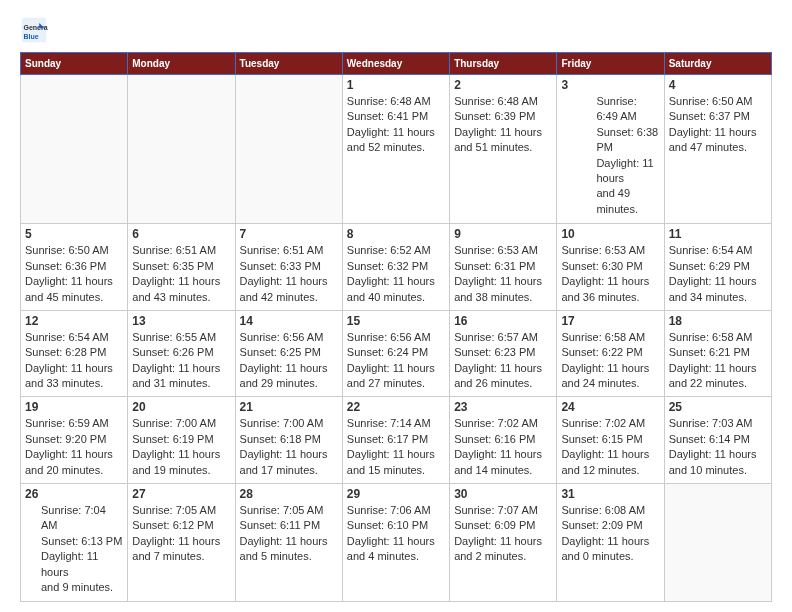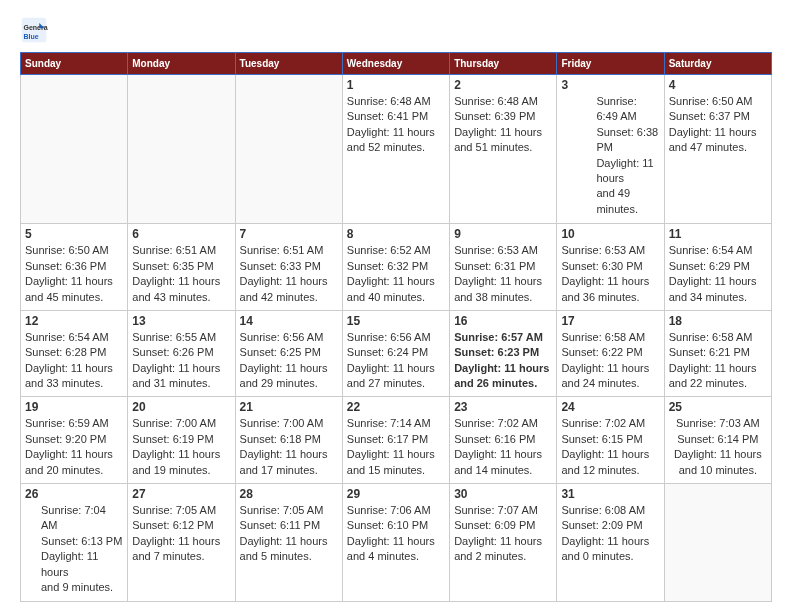--- a/index.html
+++ b/index.html
@@ -228,21 +228,21 @@
           </td>
           <td>
             <span class="day-number">15</span>
             <div class="day-info" style="white-space: pre-line;">Sunrise: 6:56 AM
 Sunset: 6:24 PM
 Daylight: 11 hours
 and 27 minutes.</div>
           </td>
           <td>
             <span class="day-number">16</span>
-            <div class="day-info" style="white-space: pre-line; font-weight: bold;">Sunrise: 6:57 AM
+            <div class="day-info" style="white-space: pre-line;">Sunrise: 6:57 AM
 Sunset: 6:23 PM
 Daylight: 11 hours
 and 26 minutes.</div>
           </td>
           <td>
             <span class="day-number">17</span>
             <div class="day-info" style="white-space: pre-line;">Sunrise: 6:58 AM
 Sunset: 6:22 PM
 Daylight: 11 hours
 and 24 minutes.</div>
@@ -293,21 +293,21 @@
           </td>
           <td>
             <span class="day-number">24</span>
             <div class="day-info" style="white-space: pre-line;">Sunrise: 7:02 AM
 Sunset: 6:15 PM
 Daylight: 11 hours
 and 12 minutes.</div>
           </td>
           <td>
             <span class="day-number">25</span>
-            <div class="day-info" style="white-space: pre-line; text-align: center;">Sunrise: 7:03 AM
+            <div class="day-info" style="white-space: pre-line;">Sunrise: 7:03 AM
 Sunset: 6:14 PM
 Daylight: 11 hours
 and 10 minutes.</div>
           </td>
         </tr>
         <tr>
           <td>
             <span class="day-number">26</span>
             <div class="day-info" style="white-space: pre-line; margin-left: 16px;">Sunrise: 7:04 AM
 Sunset: 6:13 PM

